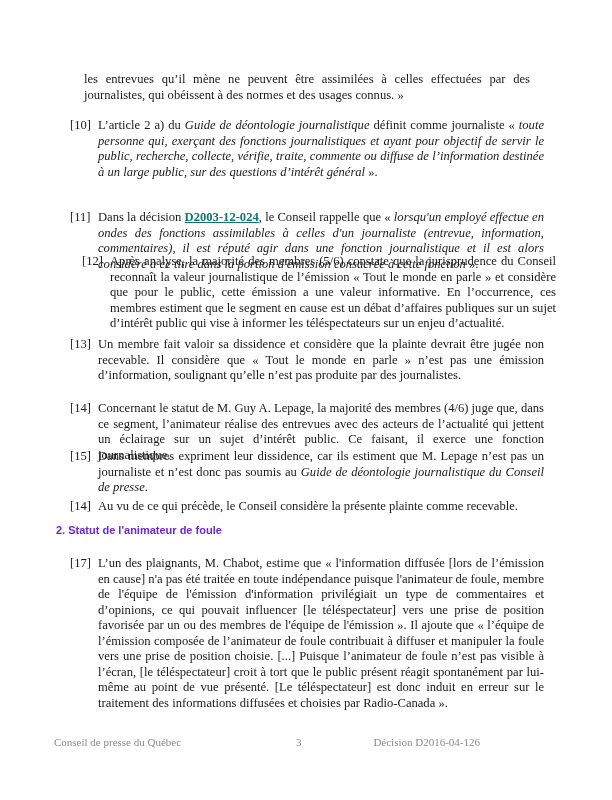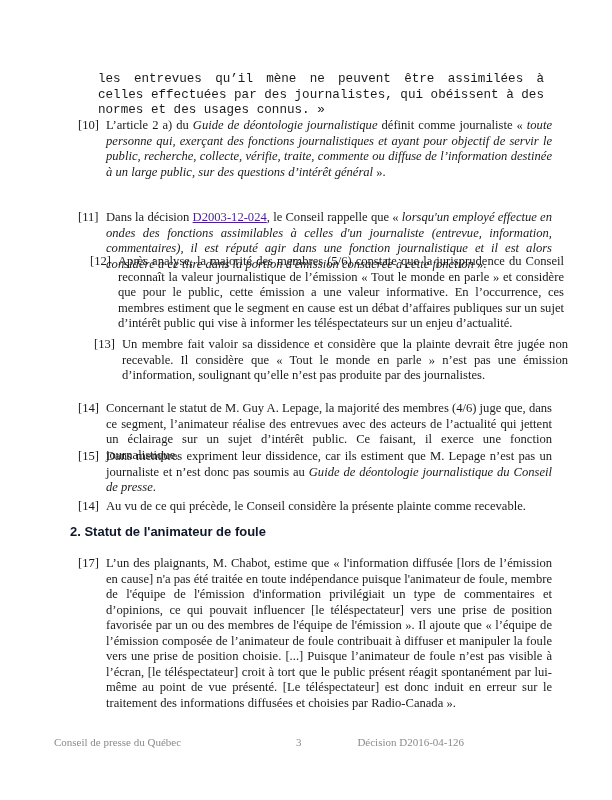--- a/index.html
+++ b/index.html
@@ -1,30 +1,30 @@
 <!DOCTYPE html>
 <html><head>
 <meta charset="utf-8">
 <style>
   html, body { margin: 0; padding: 0; background: #ffffff; }
   body { width: 612px; height: 800px; position: relative; overflow: hidden;
          font-family: "Liberation Serif", serif; color: #1a1a1a; }
   .page { position: absolute; left: 0; top: 0; width: 612px; height: 800px; }
-  .para { position: absolute; left: 78px; width: 474px; font-size: 12.6px; line-height: 15.5px; }
+  .para { position: absolute; left: 70px; width: 474px; font-size: 12.6px; line-height: 15.5px; }
   .para .num { position: absolute; left: 0; top: 0; }
   .para .body { margin-left: 28px; text-align: justify; }
-  .cont { position: absolute; left: 98px; width: 446px; font-size: 12.6px; line-height: 15.5px; text-align: justify; font-family: Liberation Mono, monospace; }
+  .cont { position: absolute; left: 84px; width: 446px; font-size: 12.6px; line-height: 15.5px; text-align: justify; }
   i, .it { font-style: italic; }
-  a.link { color: #4c1d95; text-decoration: underline; }
-  .heading { position: absolute; left: 70px; top: 524px; font-family: "Liberation Sans", sans-serif;
-             font-weight: bold; font-size: 13px; color: #0f172a; }
+  a.link { color: #0f766e; text-decoration: underline; font-weight: bold; }
+  .heading { position: absolute; left: 56px; top: 524px; font-family: "Liberation Sans", sans-serif;
+             font-weight: bold; font-size: 11px; color: #6d28d9; }
   .footer { position: absolute; top: 736px; font-size: 11px; color: #8a8a8a; line-height: 13px; }
   .f-left { left: 54px; }
   .f-center { left: 296px; }
-  .f-right { right: 148px; text-align: right; margin-left: 38px; }
+  .f-right { right: 132px; text-align: right; margin-left: 38px; }
 </style>
 </head>
 <body>
 
 <div class="page">
 
   <div class="cont" style="top:72px;">les entrevues qu’il mène ne peuvent être assimilées à celles effectuées par des journalistes, qui obéissent à des normes et des usages connus. »</div>
 
   <div class="para" style="top:118px;">
     <span class="num">[10]</span>
@@ -34,21 +34,21 @@
   <div class="para" style="top:186px;margin-top:24px;">
     <span class="num">[11]</span>
     <div class="body"><span>Dans la décision </span><a class="link" href="#">D2003-12-024</a><span>, le Conseil rappelle que « </span><span class="it">lorsqu'un employé effectue en ondes des fonctions assimilables à celles d'un journaliste (entrevue, information, commentaires), il est réputé agir dans une fonction journalistique et il est alors considéré à ce titre dans la portion d'émission consacrée à cette fonction</span><span> ».</span></div>
   </div>
 
   <div class="para" style="top:254px;margin-left:12px;">
     <span class="num">[12]</span>
     <div class="body"><span>Après analyse, la majorité des membres (5/6) constate que la jurisprudence du Conseil reconnaît la valeur journalistique de l’émission « Tout le monde en parle » et considère que pour le public, cette émission a une valeur informative. En l’occurrence, ces membres estiment que le segment en cause est un débat d’affaires publiques sur un sujet d’intérêt public qui vise à informer les téléspectateurs sur un enjeu d’actualité.</span></div>
   </div>
 
-  <div class="para" style="top:337px;margin-left:16px;">
+  <div class="para" style="top:337px;">
     <span class="num">[13]</span>
     <div class="body"><span>Un membre fait valoir sa dissidence et considère que la plainte devrait être jugée non recevable. Il considère que « Tout le monde en parle » n’est pas une émission d’information, soulignant qu’elle n’est pas produite par des journalistes.</span></div>
   </div>
 
   <div class="para" style="top:393px;margin-top:8px;">
     <span class="num">[14]</span>
     <div class="body"><span>Concernant le statut de M. Guy A. Lepage, la majorité des membres (4/6)  juge que, dans ce segment, l’animateur réalise des entrevues avec des acteurs de l’actualité qui jettent un éclairage sur un sujet d’intérêt public. Ce faisant, il exerce une fonction journalistique.</span></div>
   </div>
 
   <div class="para" style="top:449px;">

